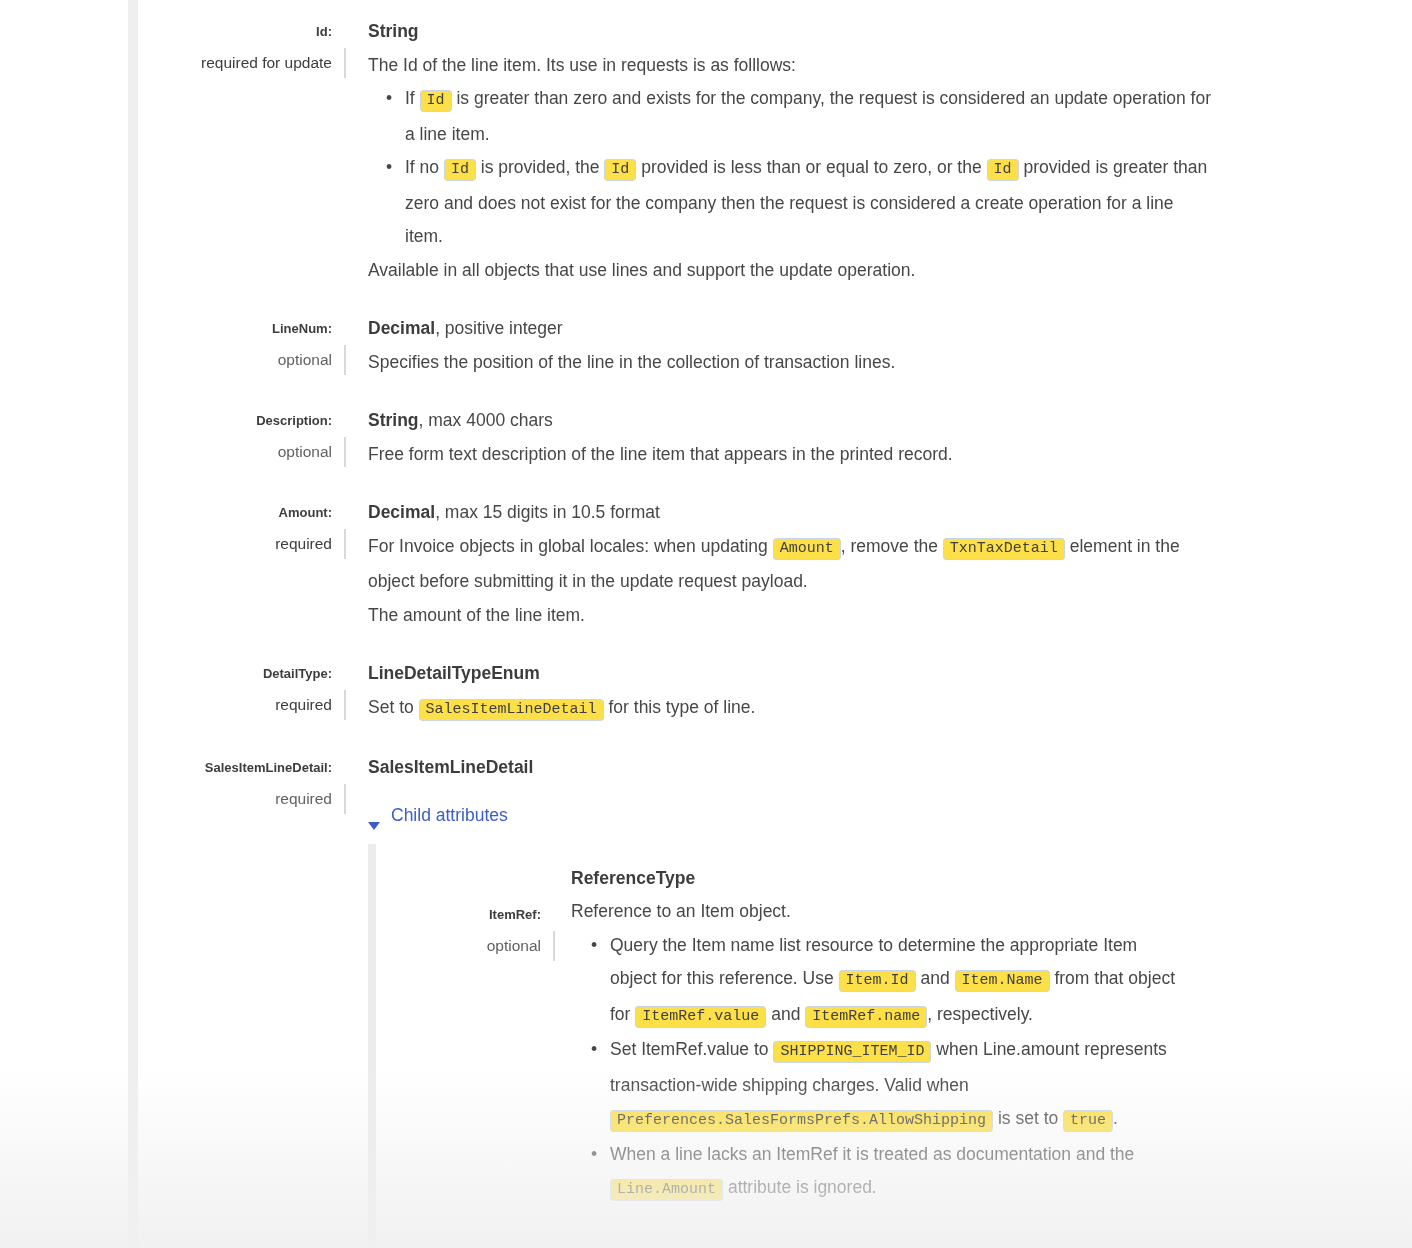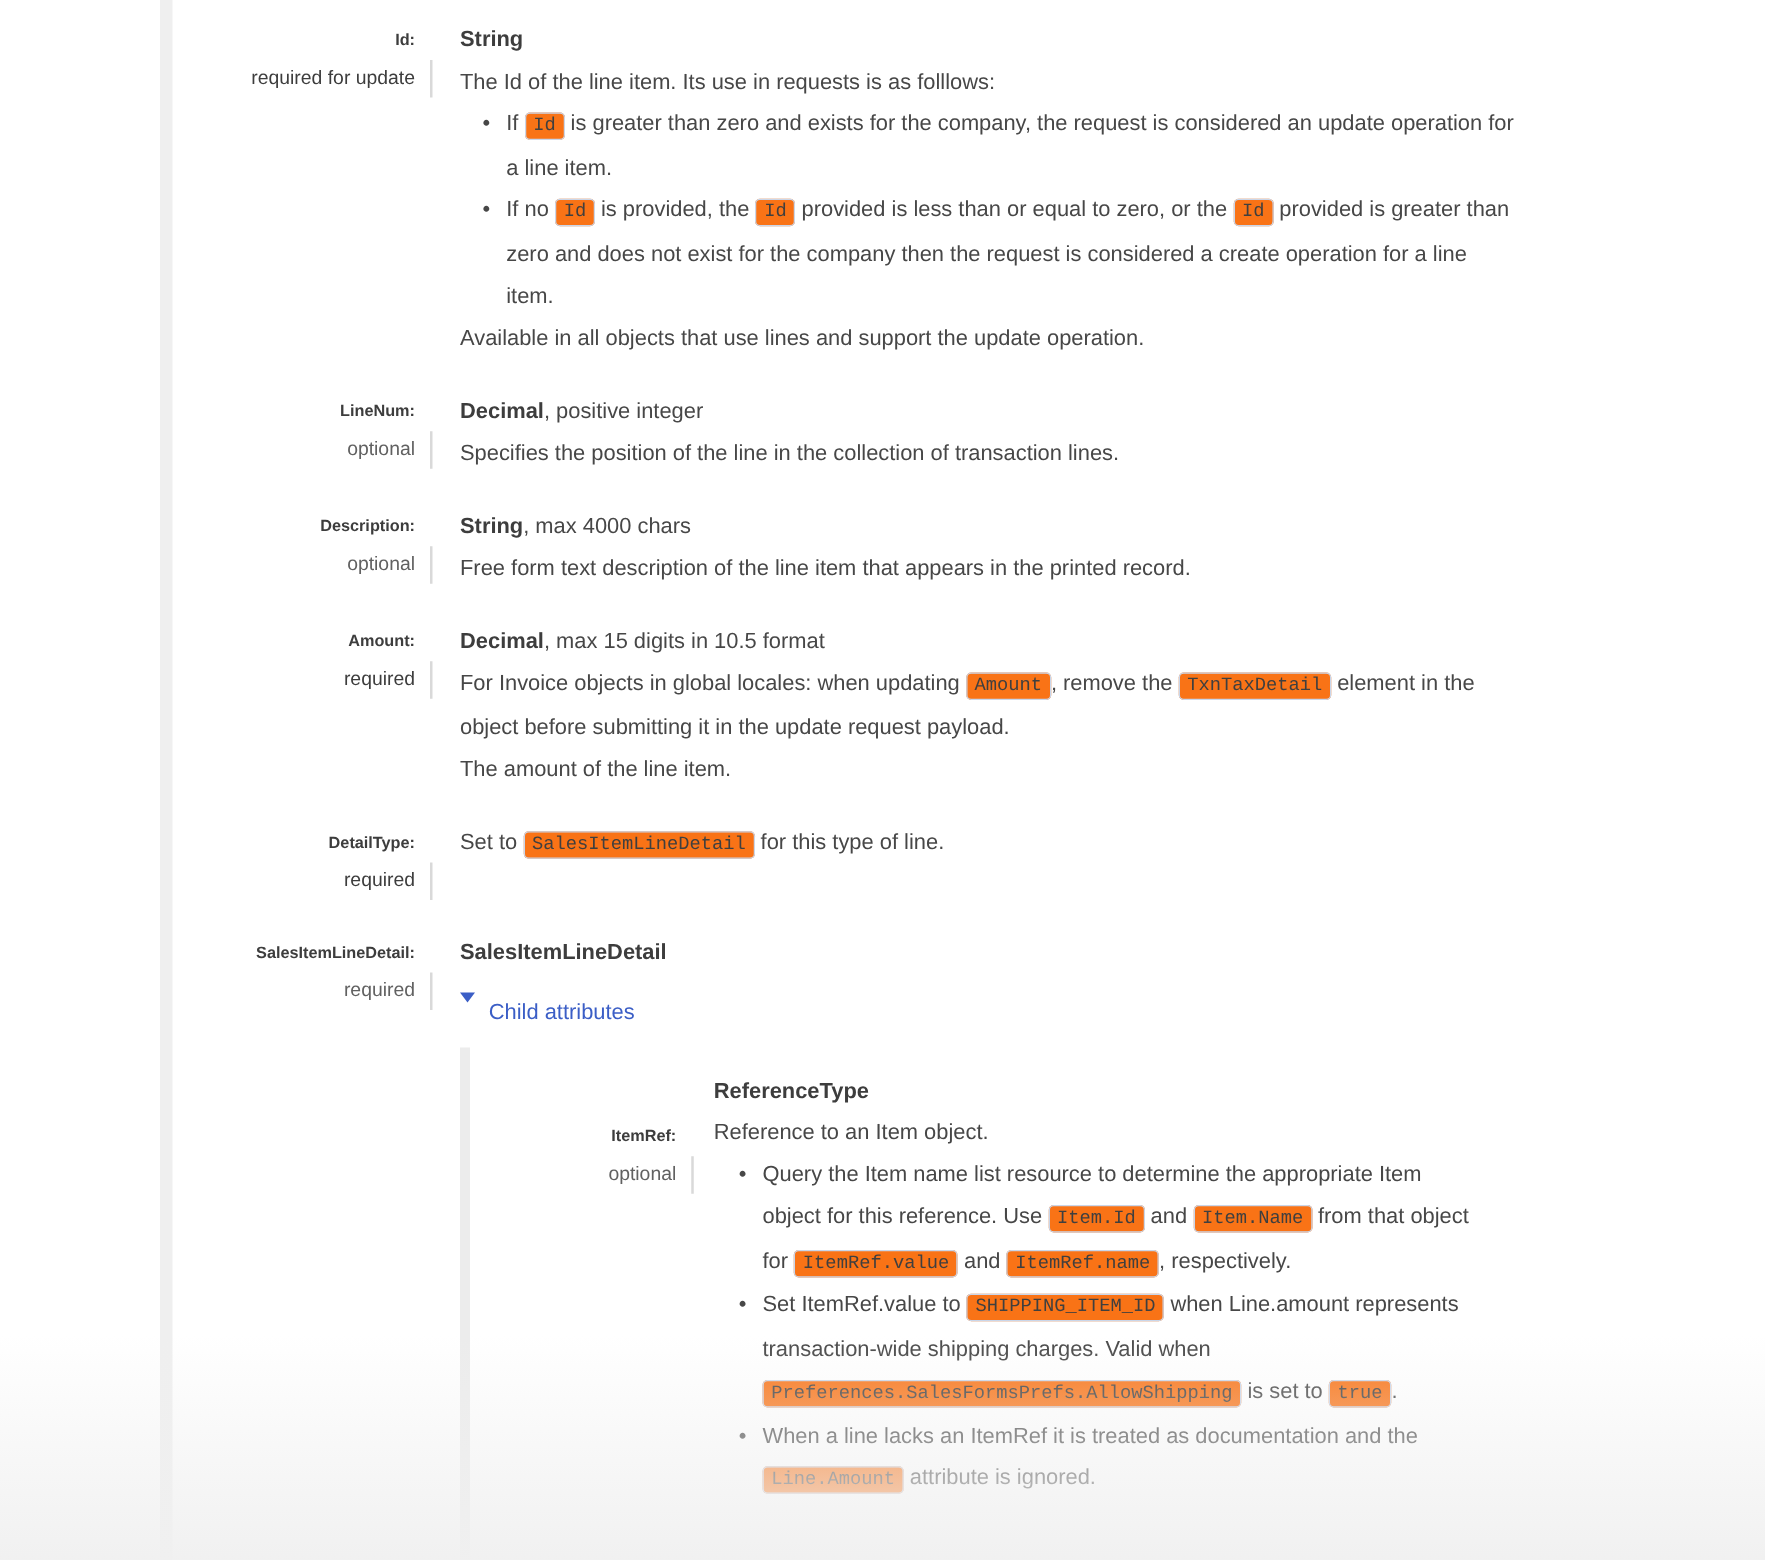--- a/index.html
+++ b/index.html
@@ -65,32 +65,32 @@
   .content-col li::before {
     content: "\2022";
     position: absolute;
     left: -19px;
     color: #474747;
   }
 
   .chip {
     font-family: "Liberation Mono", monospace;
     font-size: 15px;
-    background: #f97316;
+    background: #fde047;
     border: 1px solid #c9d6ea;
     border-radius: 4px;
     padding: 1px 6px 2px 6px;
     color: #3f3f3f;
     white-space: nowrap;
   }
 
   .child-toggle {
     margin-top: 15px;
     display: flex;
-    align-items: flex-start;
+    align-items: flex-end;
     gap: 11px;
     color: #3b5ec6;
     cursor: pointer;
     line-height: 30px;
   }
   .tri-down {
     width: 0; height: 0;
     border-left: 6.5px solid transparent;
     border-right: 6.5px solid transparent;
     border-top: 8px solid #3b5ec6;
@@ -162,20 +162,21 @@
         <p><span>For Invoice objects in global locales: when updating </span><code class="chip">Amount</code><span>, remove the </span><code class="chip">TxnTaxDetail</code><span> element in the object before submitting it in the update request payload.</span></p>
         <p><span>The amount of the line item.</span></p>
       </div>
     </div>
     <div class="attr-row">
       <div class="label-col">
         <div class="attr-name">DetailType:</div>
         <div class="qualifier q-bold">required</div>
       </div>
       <div class="content-col">
+        <div class="type-line"><span class="t-bold">LineDetailTypeEnum</span></div>
         <p><span>Set to </span><code class="chip">SalesItemLineDetail</code><span> for this type of line.</span></p>
       </div>
     </div>
     <div class="attr-row">
       <div class="label-col">
         <div class="attr-name">SalesItemLineDetail:</div>
         <div class="qualifier q-normal">required</div>
       </div>
       <div class="content-col">
         <div class="type-line"><span class="t-bold">SalesItemLineDetail</span></div>

